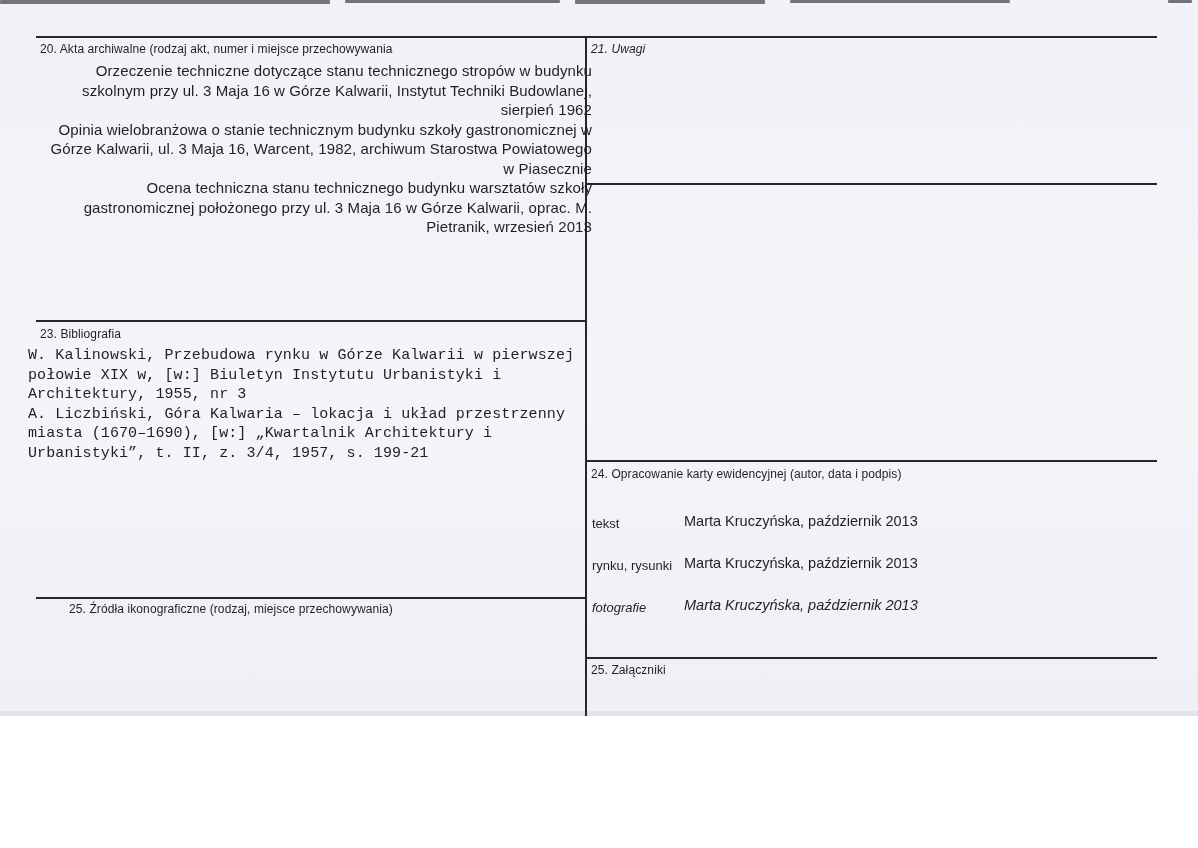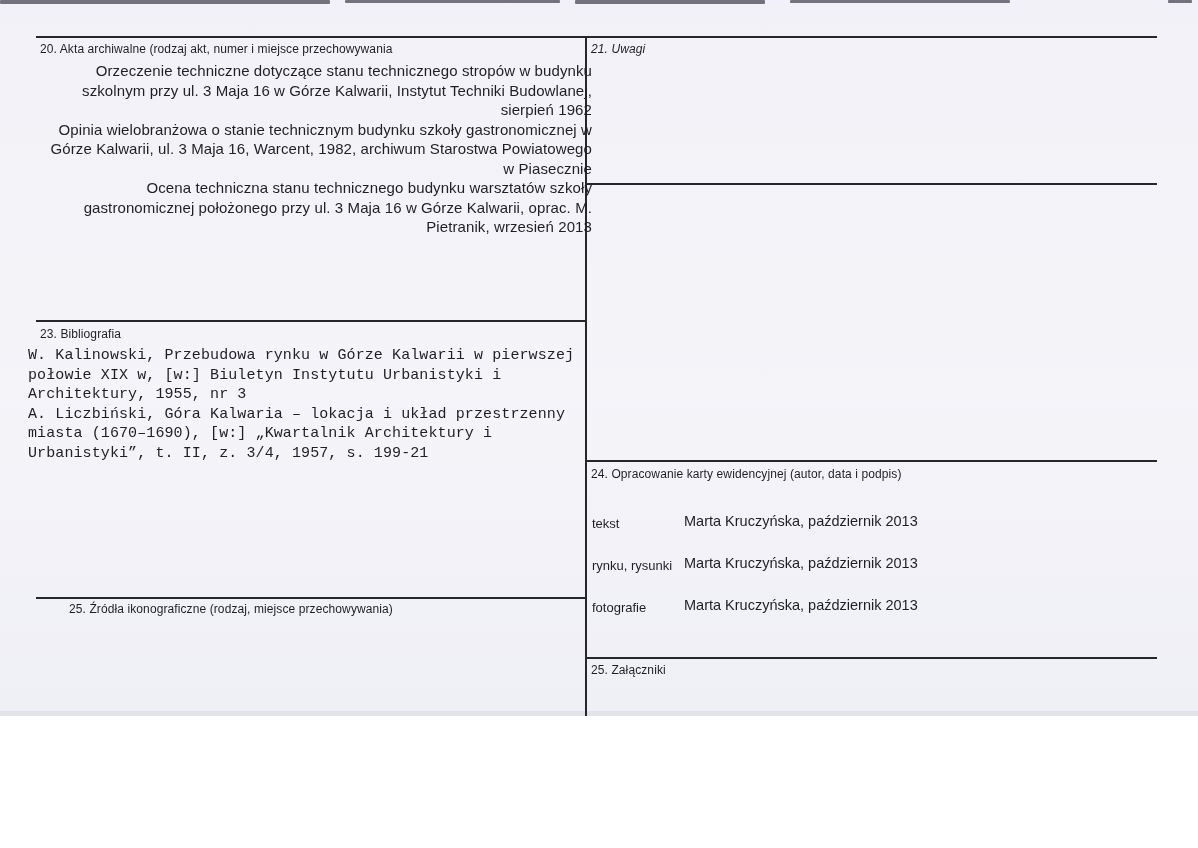--- a/index.html
+++ b/index.html
@@ -95,21 +95,21 @@
 
   <div class="sec-title" style="left:591px; top:467px;">24. Opracowanie karty ewidencyjnej (autor, data i podpis)</div>
   <div class="credit-row" style="left:592px; top:516px; width:560px; height:20px;">
     <span class="credit-label">tekst</span>
     <span class="credit-value">Marta Kruczyńska, październik 2013</span>
   </div>
   <div class="credit-row" style="left:592px; top:558px; width:560px; height:20px;">
     <span class="credit-label">rynku, rysunki</span>
     <span class="credit-value">Marta Kruczyńska, październik 2013</span>
   </div>
-  <div class="credit-row" style="left:592px; top:600px; width:560px; height:20px;">
+  <div class="credit-row" style="left:592px; top:600px; width:560px; height:20px;font-style:italic;">
     <span class="credit-label">fotografie</span>
     <span class="credit-value">Marta Kruczyńska, październik 2013</span>
   </div>
 
   <div class="sec-title" style="left:48px; top:602px;margin-left:21px;">25. Źródła ikonograficzne (rodzaj, miejsce przechowywania)</div>
 
   <div class="sec-title" style="left:591px; top:663px;">25. Załączniki</div>
 
 </div>
 

